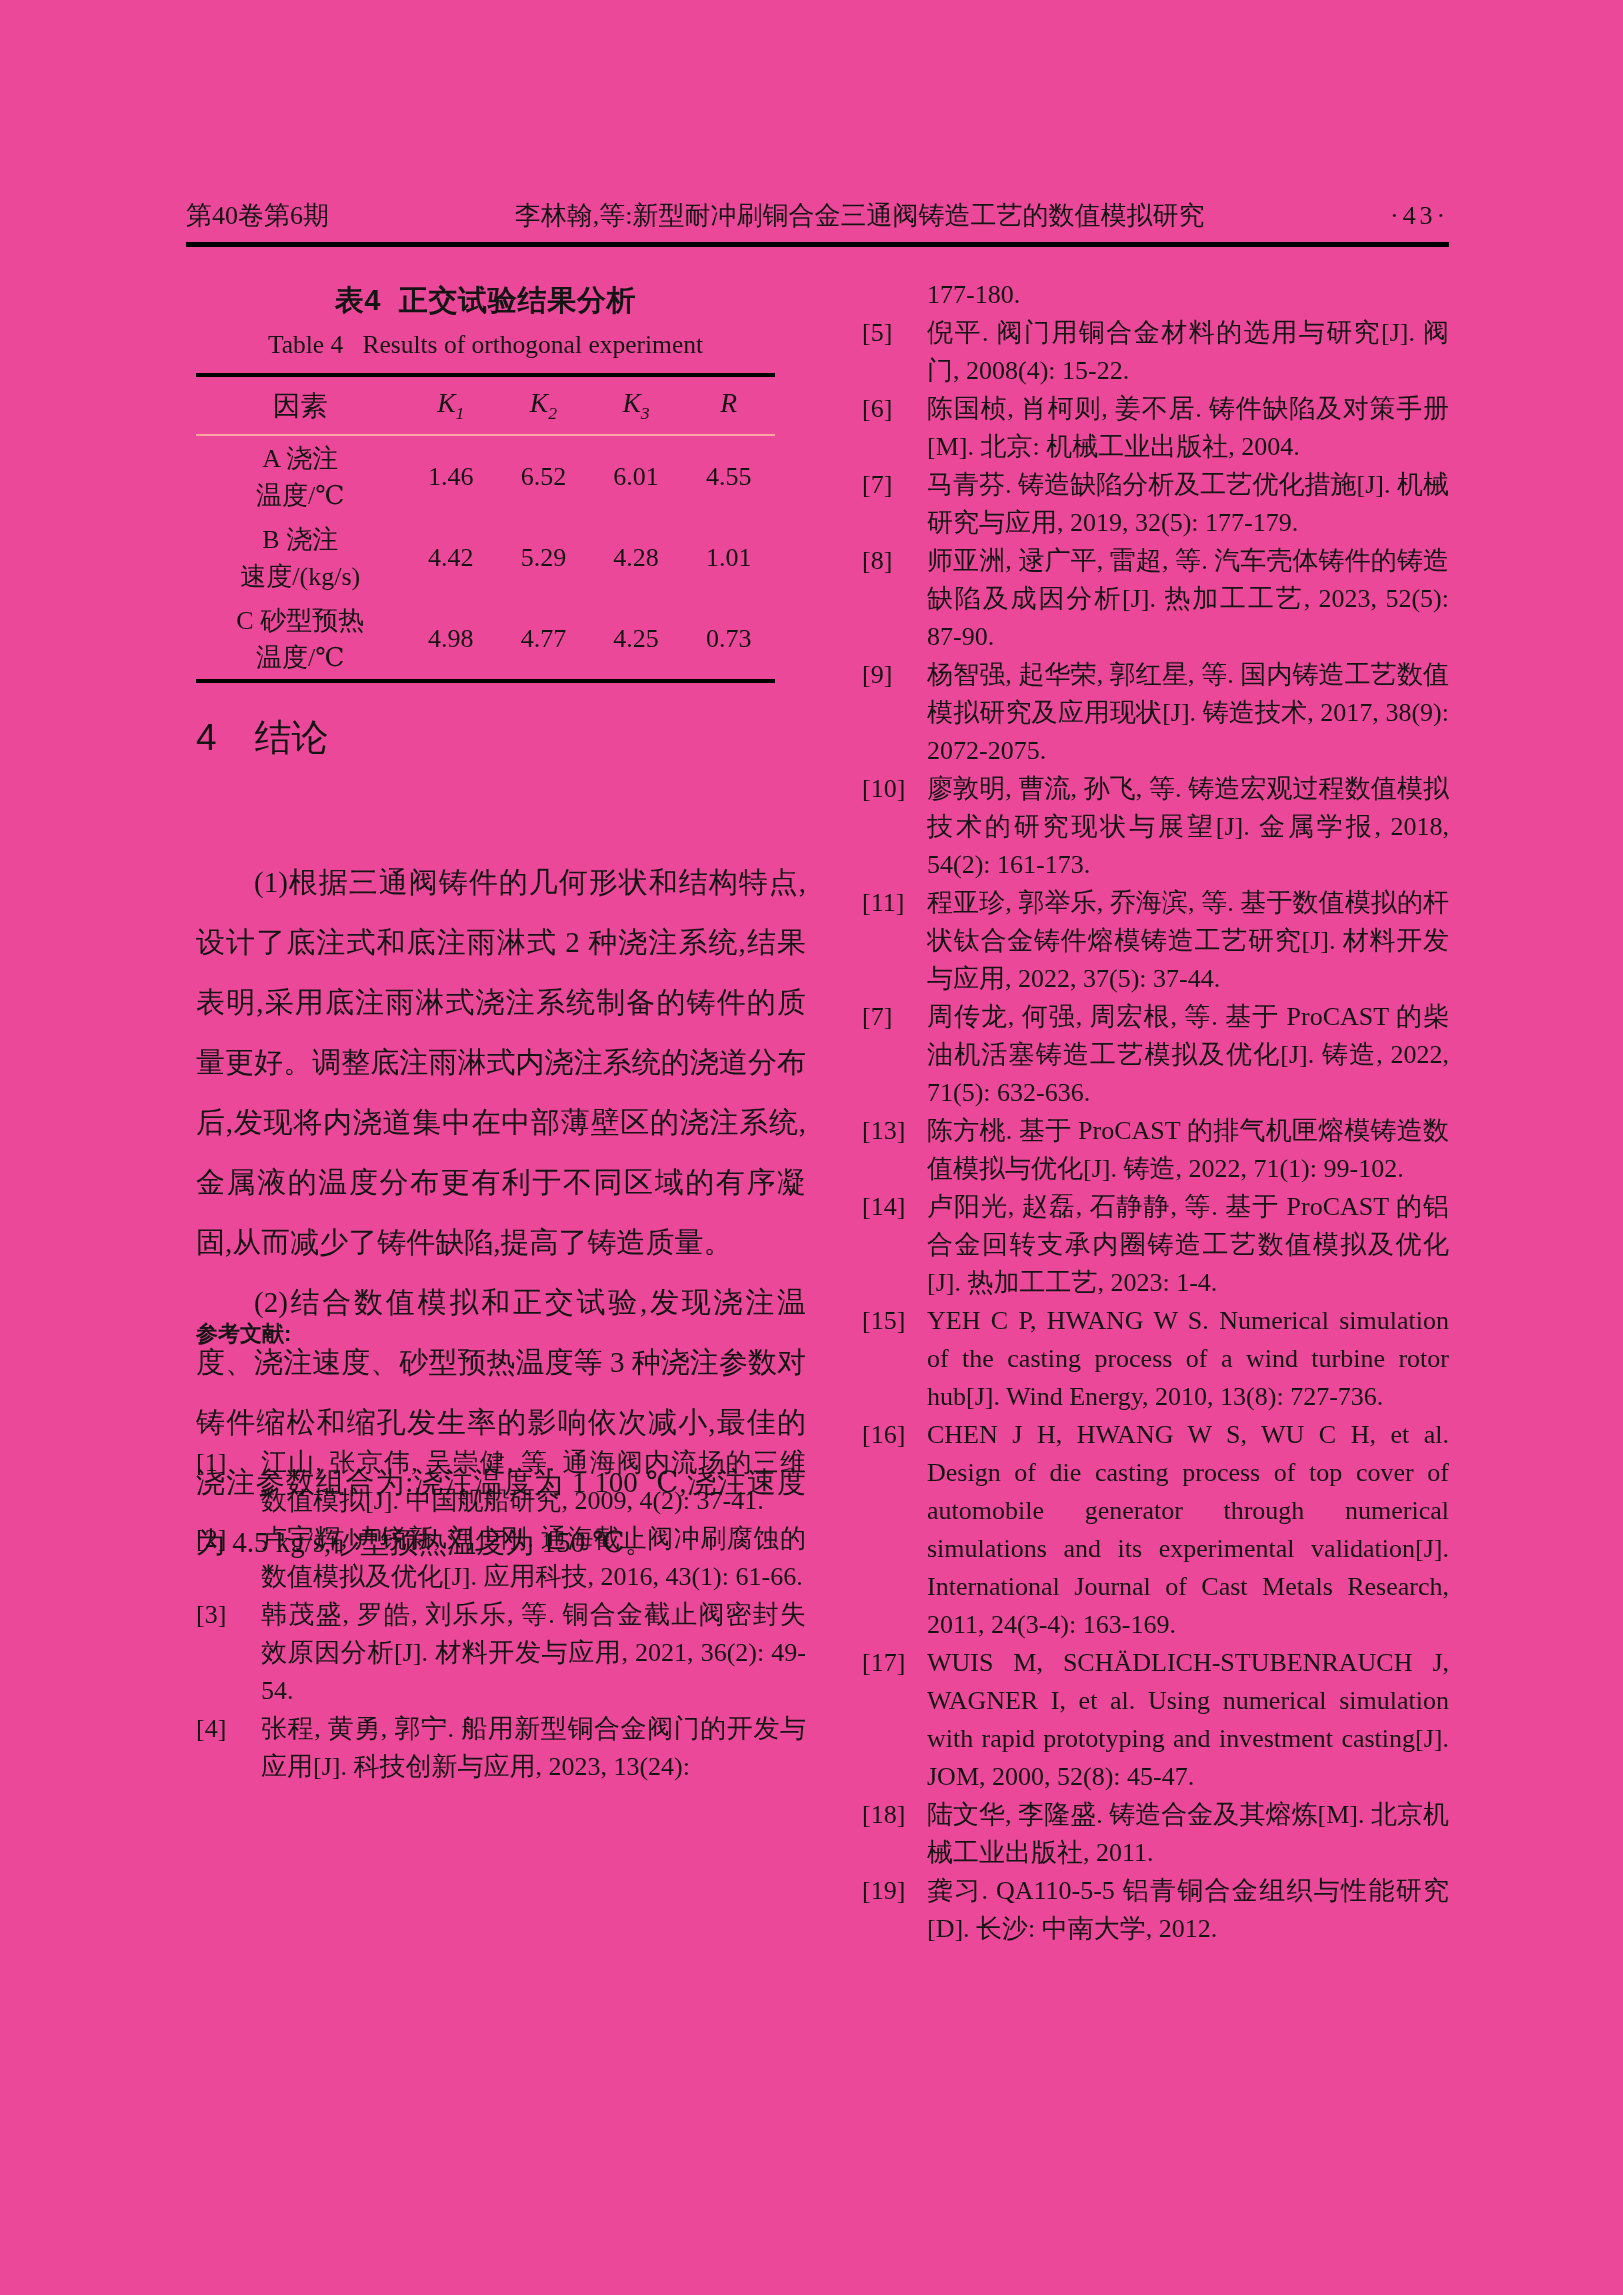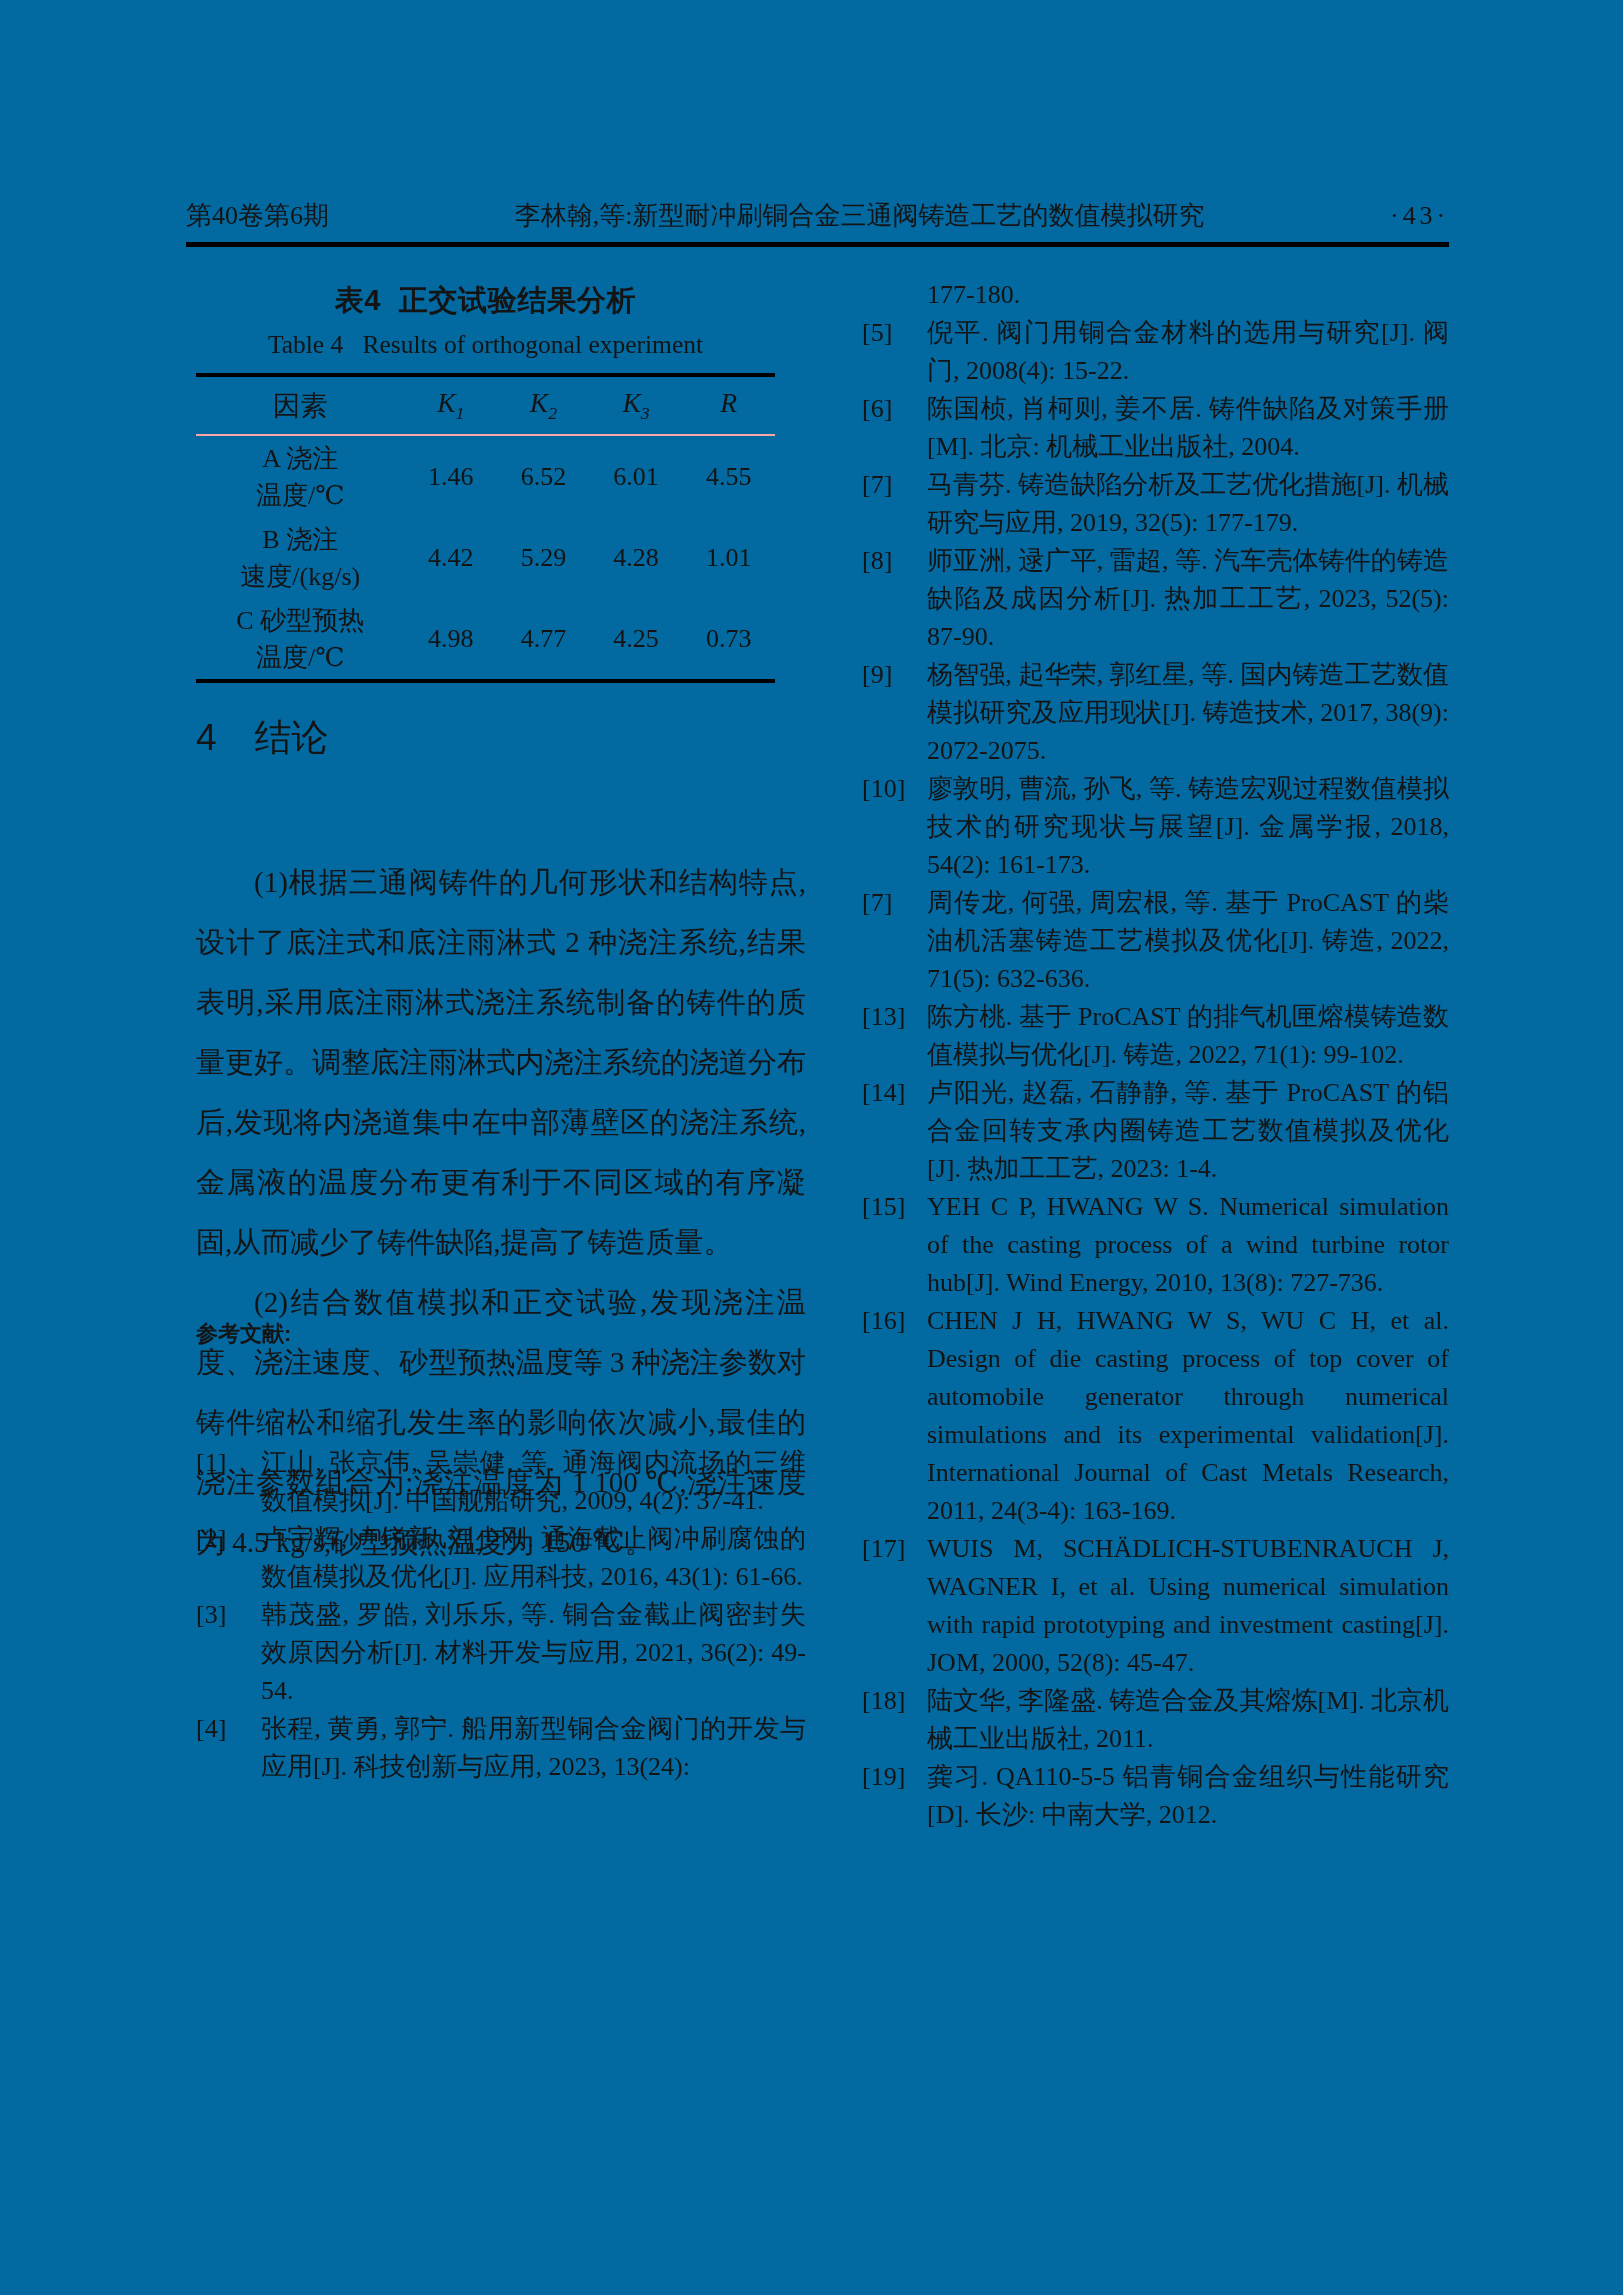--- a/index.html
+++ b/index.html
@@ -5,21 +5,21 @@
   :root{
     --serif:"Liberation Serif","DejaVu Serif",serif;
     --sans:"Liberation Sans","DejaVu Sans",sans-serif;
     --ink:#141414;
   }
   html,body{margin:0;padding:0;}
   body{background:#9a9a9a;}
   .page{
     position:relative;
     width:1623px;height:2295px;
-    background:#0369a1;
+    background:#ec4899;
     color:var(--ink);
     font-family:var(--serif);
     overflow:hidden;
   }
   
   .page-header{
     position:absolute;left:186px;top:198px;width:1263px;
     display:flex;align-items:baseline;
     font-size:26px;
   }
@@ -198,20 +198,23 @@
         </div>
 
         <div class="ref">
           <span class="ref-marker">[9]</span><span class="ref-text">杨智强, 起华荣, 郭红星, 等. 国内铸造工艺数值模拟研究及应用现状[J]. 铸造技术, 2017, 38(9): 2072-2075.</span>
         </div>
 
         <div class="ref">
           <span class="ref-marker">[10]</span><span class="ref-text">廖敦明, 曹流, 孙飞, 等. 铸造宏观过程数值模拟技术的研究现状与展望[J]. 金属学报, 2018, 54(2): 161-173.</span>
         </div>
 
+        <div class="ref">
+          <span class="ref-marker">[11]</span><span class="ref-text">程亚珍, 郭举乐, 乔海滨, 等. 基于数值模拟的杆状钛合金铸件熔模铸造工艺研究[J]. 材料开发与应用, 2022, 37(5): 37-44.</span>
+        </div>
 
         <div class="ref">
           <span class="ref-marker">[7]</span><span class="ref-text">周传龙, 何强, 周宏根, 等. 基于 ProCAST 的柴油机活塞铸造工艺模拟及优化[J]. 铸造, 2022, 71(5): 632-636.</span>
         </div>
 
         <div class="ref">
           <span class="ref-marker">[13]</span><span class="ref-text">陈方桃. 基于 ProCAST 的排气机匣熔模铸造数值模拟与优化[J]. 铸造, 2022, 71(1): 99-102.</span>
         </div>
 
         <div class="ref">

